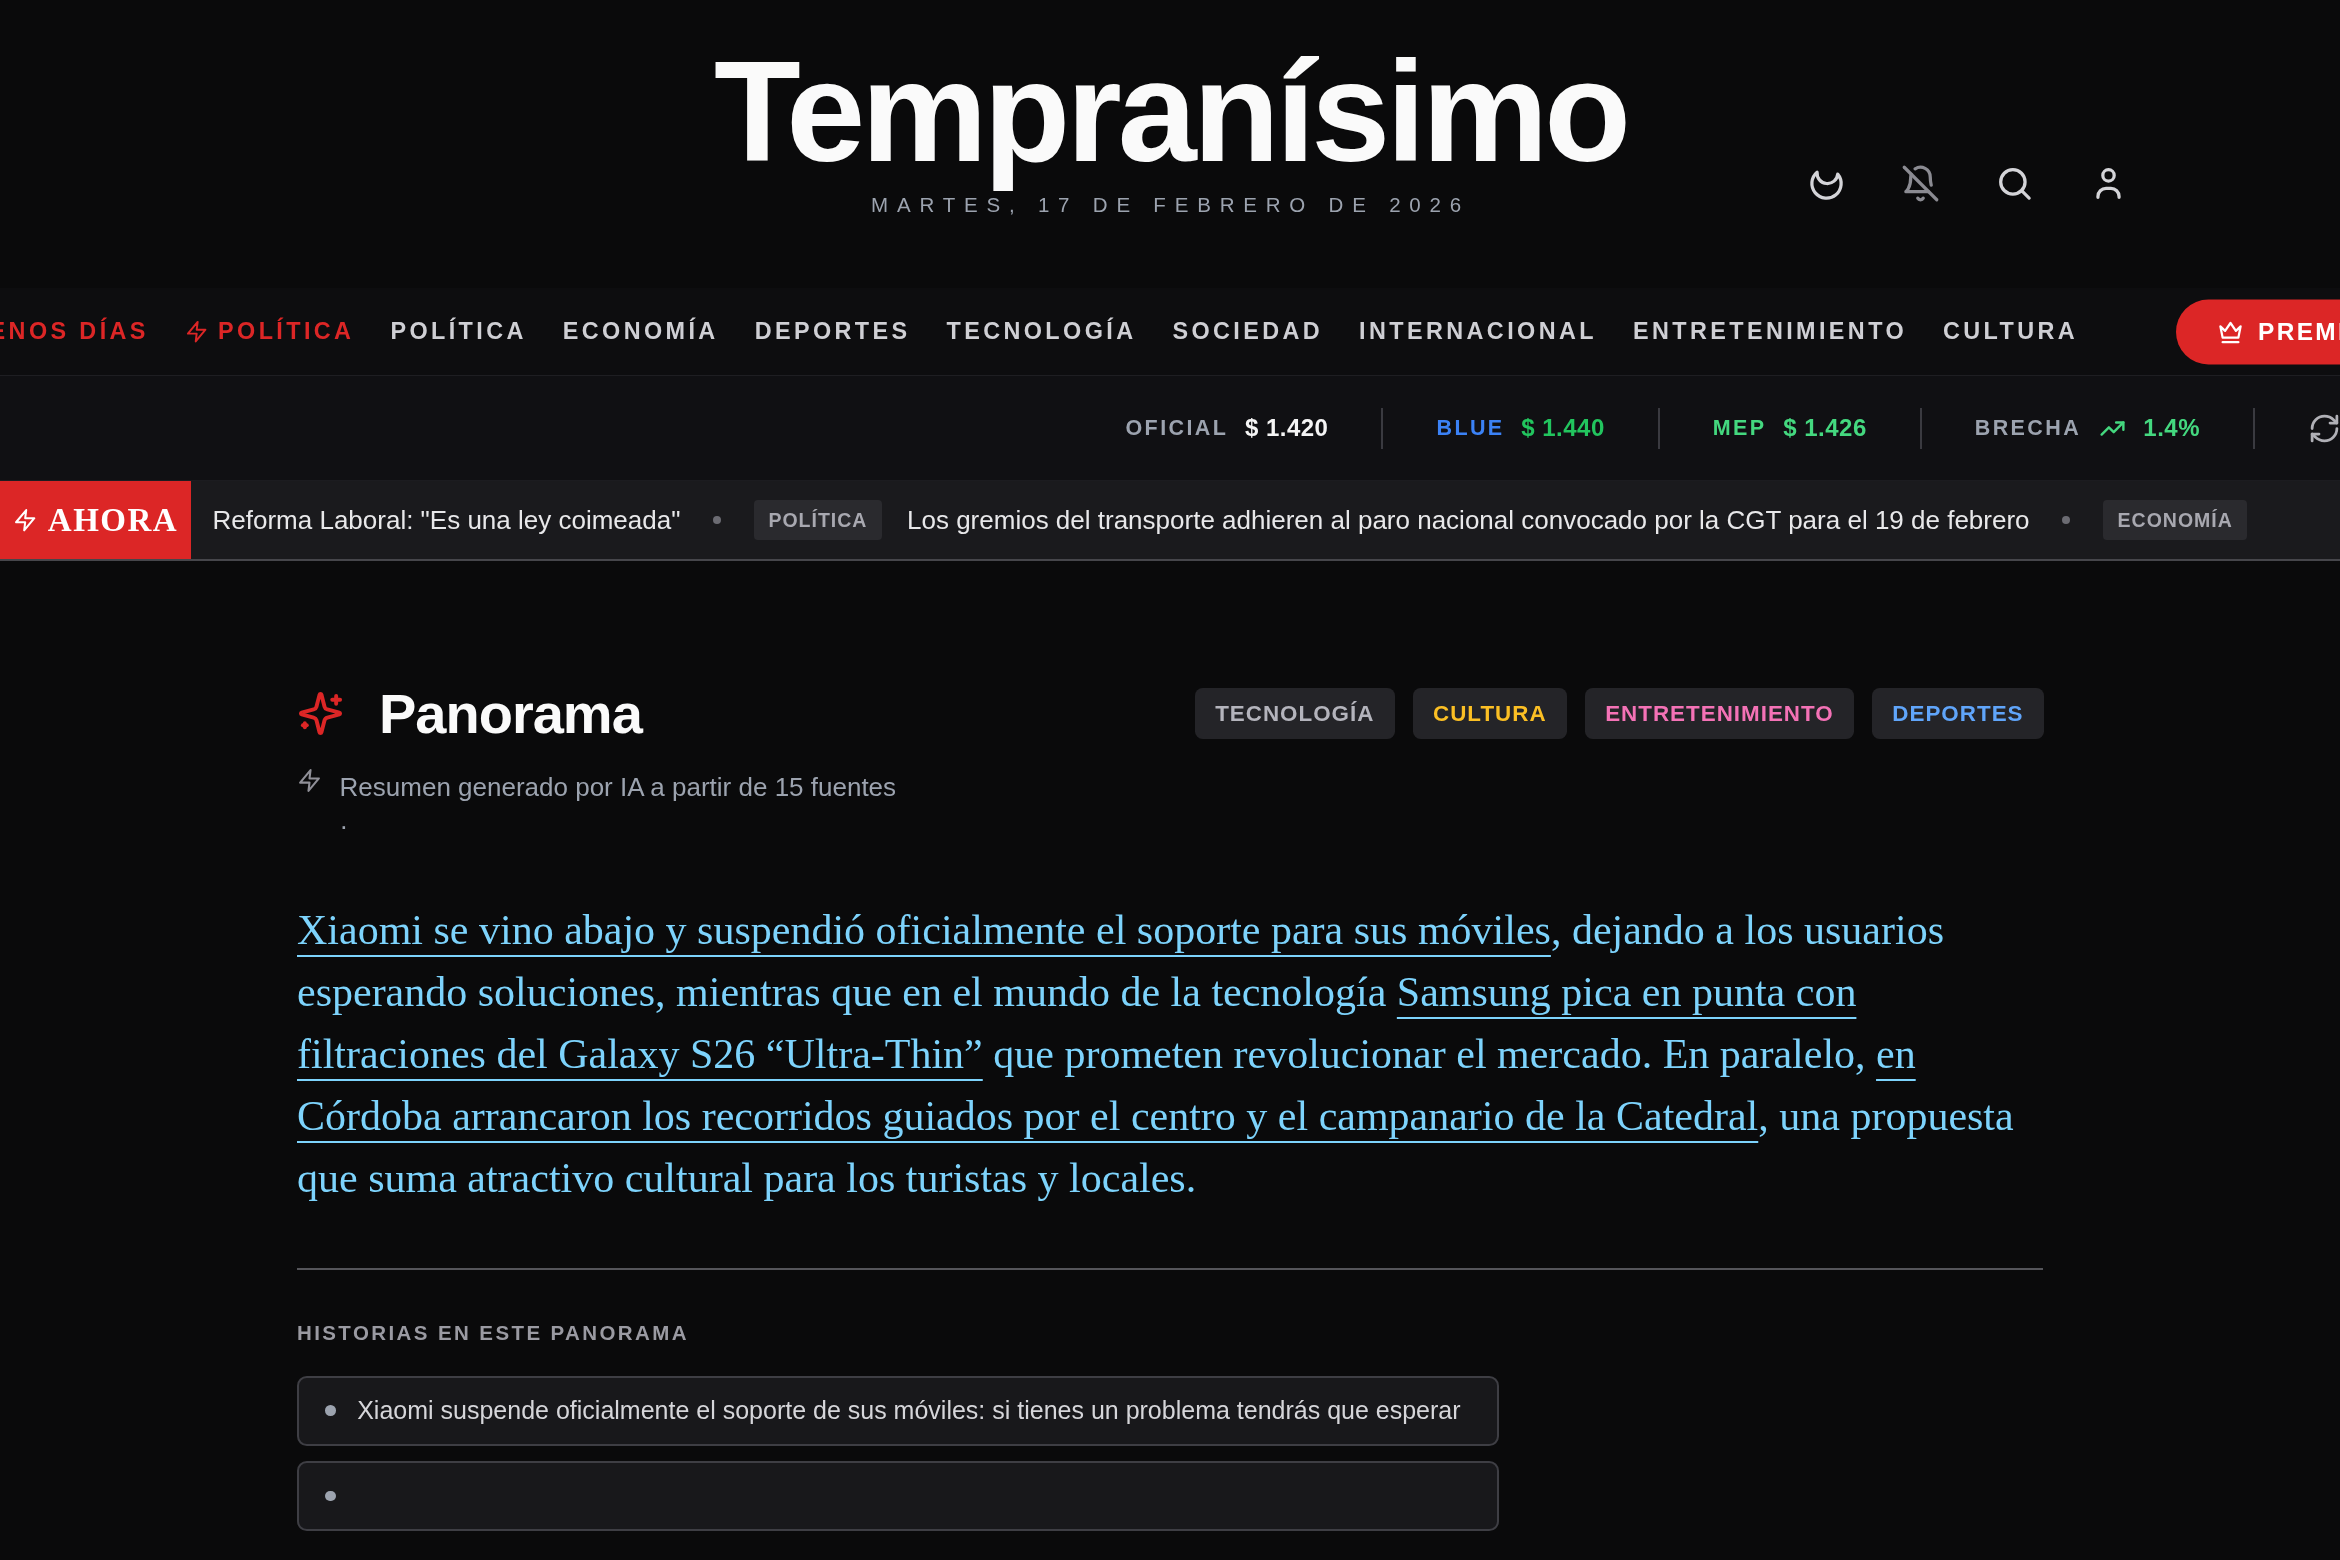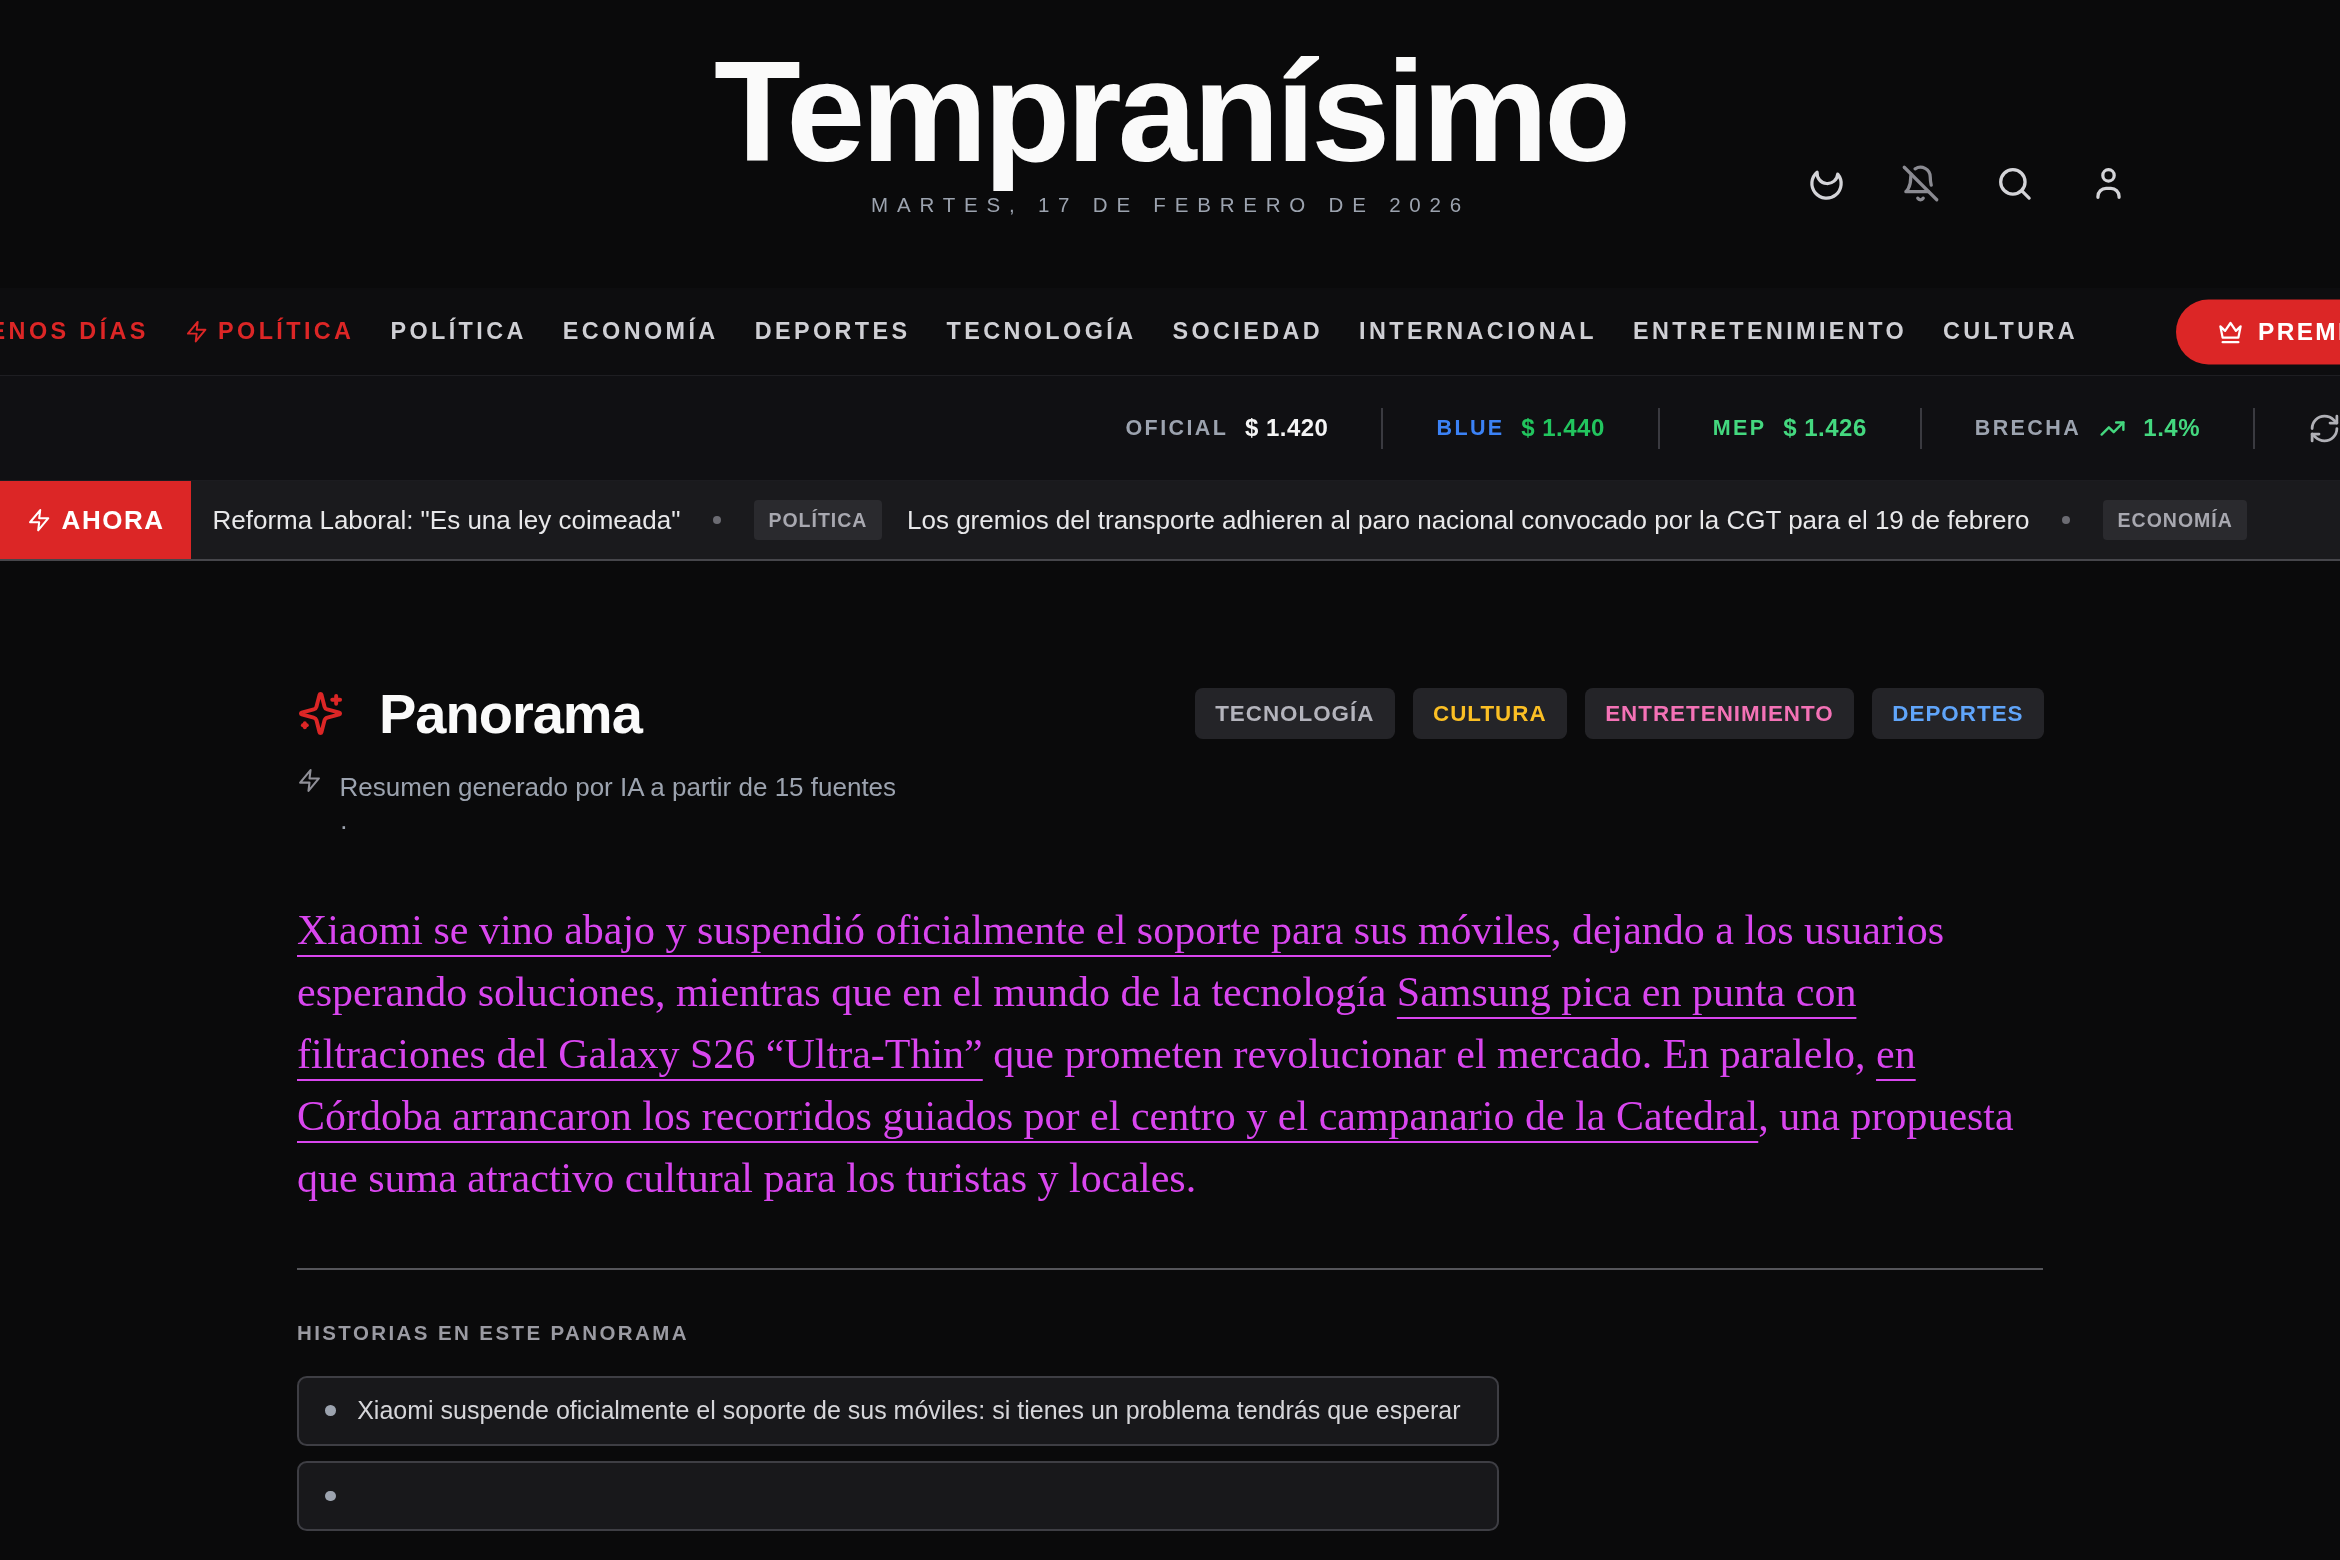--- a/index.html
+++ b/index.html
@@ -68,21 +68,21 @@
   
   .breaking {
     height:80px; background:#1a1a1d; border-bottom:2.9px solid #46464b;
     display:flex; align-items:center; white-space:nowrap; overflow:hidden;
   }
   .ahora {
     flex:0 0 191px; height:100%; background:#dc2626; color:#fff;
     display:flex; align-items:center; justify-content:center; gap:10.7px;
   }
   .ahora svg { width:24.4px; height:24.4px; }
-  .ahora span { font-size:26px; font-weight:700; letter-spacing:1.5px; }
+  .ahora span { font-size:33px; font-weight:700; letter-spacing:1.5px;font-family:Liberation Serif, serif; }
   .b-track { display:flex; align-items:center; gap:25px; margin-left:21.5px; }
   .b-text { font-size:26px; font-weight:500; color:#e8e8ea; cursor:pointer; }
   .b-dot { width:7.8px; height:7.8px; border-radius:50%; background:#6b6b72; margin:0 7.8px; }
   .b-badge {
     background:#2a2a2e; color:#a8a8b0; font-size:19.5px; font-weight:700;
     letter-spacing:1px; padding:8.8px 14.6px; border-radius:3.9px;
   }
 
   
   .main { margin:0 297px; padding-top:120px; }
@@ -101,21 +101,21 @@
 
   .byline { display:flex; align-items:flex-start; gap:31px; margin-top:21.5px; }
   .byline-left { display:flex; gap:17.6px; }
   .byline-left svg { width:25px; height:25px; color:#8f8f97; flex:0 0 auto; }
   .byline-col { font-size:26px; line-height:39px; color:#9ca3af; }
   .byline-time { width:273px; font-size:26px; line-height:39px; color:#9ca3af; }
 
   .summary {
     margin-top:53px; width:1746px;
     font-family:"Liberation Serif","DejaVu Serif",serif;
-    font-size:42px; line-height:62px; color:#d946ef; font-weight:400;
+    font-size:42px; line-height:62px; color:#7dd3fc; font-weight:400;
   }
   .sum-link {
     cursor:pointer; text-decoration:underline;
     text-decoration-thickness:2px; text-underline-offset:10.7px;
   }
 
   .divider { margin-top:59px; width:1746px; height:2px; background:#55555a; border:none; }
 
   .stories-label {
     margin-top:51px; font-size:20.5px; font-weight:700; letter-spacing:2.4px; color:#9a9aa2;

